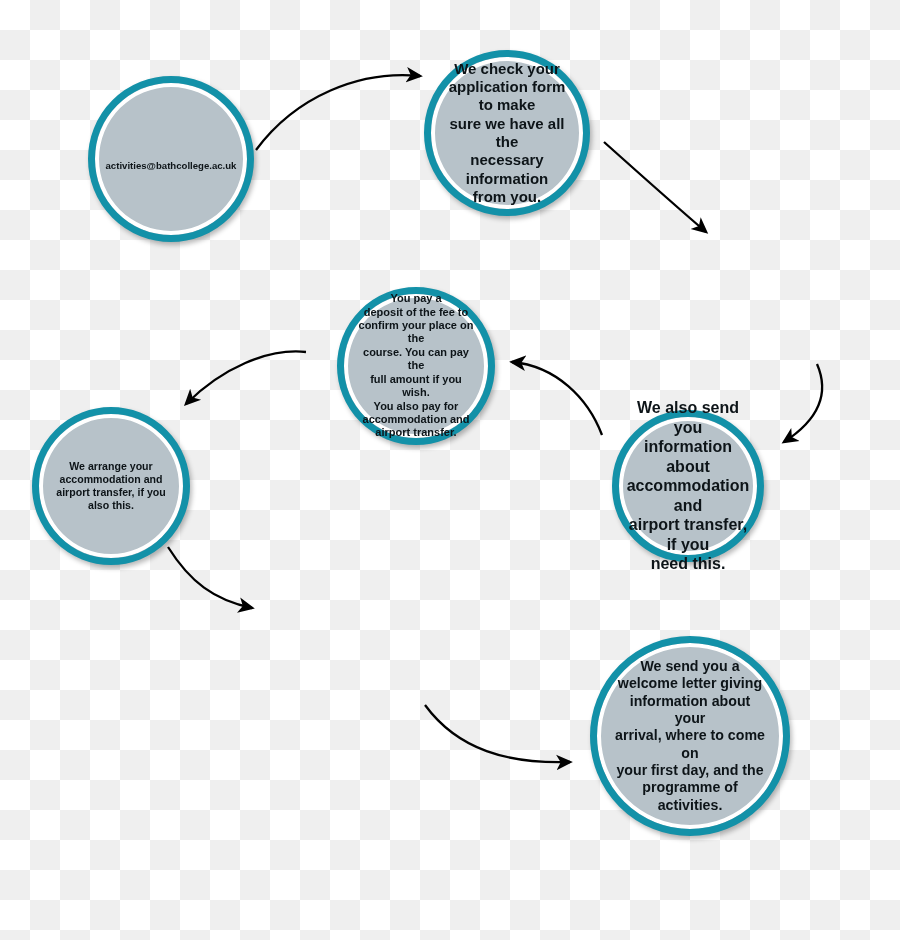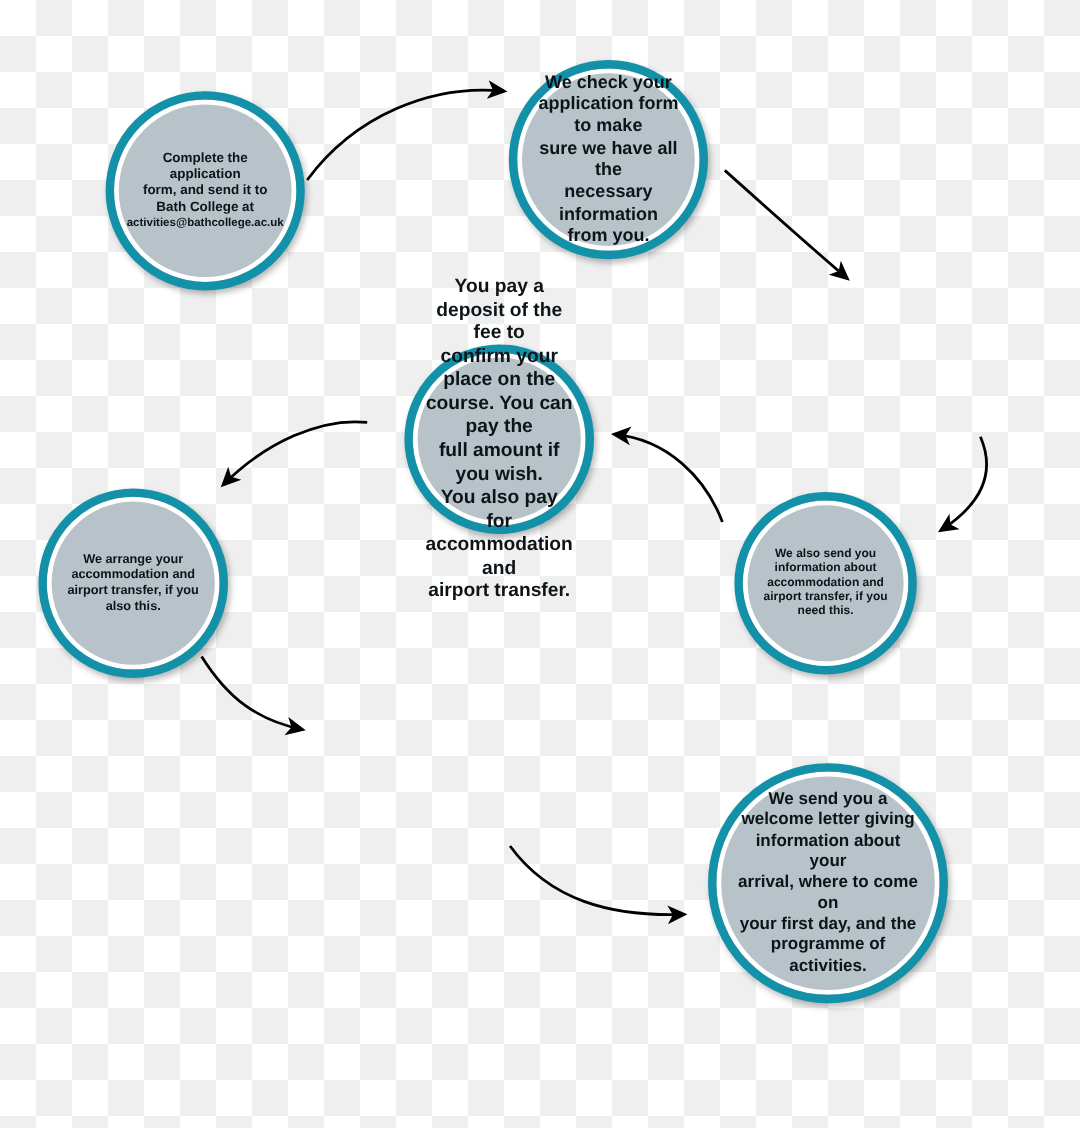--- a/index.html
+++ b/index.html
@@ -49,23 +49,23 @@
     white-space: pre-line;
   }
   
   #node-1 { left: 88px;  top: 76px;  width: 166px; height: 166px; }
   #node-1 .txt { font-size: 11.2px; }
   #node-2 { left: 424px; top: 50px;  width: 166px; height: 166px; }
   #node-2 .txt { font-size: 15px; }
   #node-3 { left: 716px; top: 190px; width: 166px; height: 166px; }
   #node-3 .txt { font-size: 11.2px; }
   #node-4 { left: 612px; top: 410px; width: 152px; height: 152px; }
-  #node-4 .txt { font-size: 10px; text-align: center; }
+  #node-4 .txt { font-size: 16px; text-align: center; }
   #node-5 { left: 337px; top: 287px; width: 158px; height: 158px; }
-  #node-5 .txt { font-size: 16px; text-align: center; }
+  #node-5 .txt { font-size: 11px; text-align: center; }
   #node-6 { left: 32px;  top: 407px; width: 158px; height: 158px; }
   #node-6 .txt { font-size: 10.6px; }
   #node-7 { left: 272px; top: 572px; width: 160px; height: 160px; }
   #node-7 .txt { font-size: 10.8px; }
   #node-8 { left: 590px; top: 636px; width: 200px; height: 200px; }
   #node-8 .txt { font-size: 14.2px; }
   #node-1 .email { font-size: 9.6px; display: block; }
 </style>
 </head>
 <body>
@@ -88,23 +88,21 @@
     <path d="M602,435 C588,398 556,366 512,362" fill="none" stroke="#000000" stroke-width="2.3" marker-end="url(#ah)"></path>
 
     <path d="M306,352 C268,348 222,368 186,404" fill="none" stroke="#000000" stroke-width="2.3" marker-end="url(#ah)"></path>
 
     <path d="M168,547 C190,582 214,600 252,608" fill="none" stroke="#000000" stroke-width="2.3" marker-end="url(#ah)"></path>
 
     <path d="M425,705 C458,750 508,764 570,762" fill="none" stroke="#000000" stroke-width="2.3" marker-end="url(#ah)"></path>
   </svg>
 
   <div class="node" id="node-1">
-    <span class="txt"><span>Complete the application
-form, and send it to
-Bath College at</span>
+    <span class="txt">
 <span class="email">activities@bathcollege.ac.uk</span></span>
   </div>
 
   <div class="node" id="node-2">
     <span class="txt">We check your
 application form to make
 sure we have all the
 necessary information
 from you.</span>
   </div>

